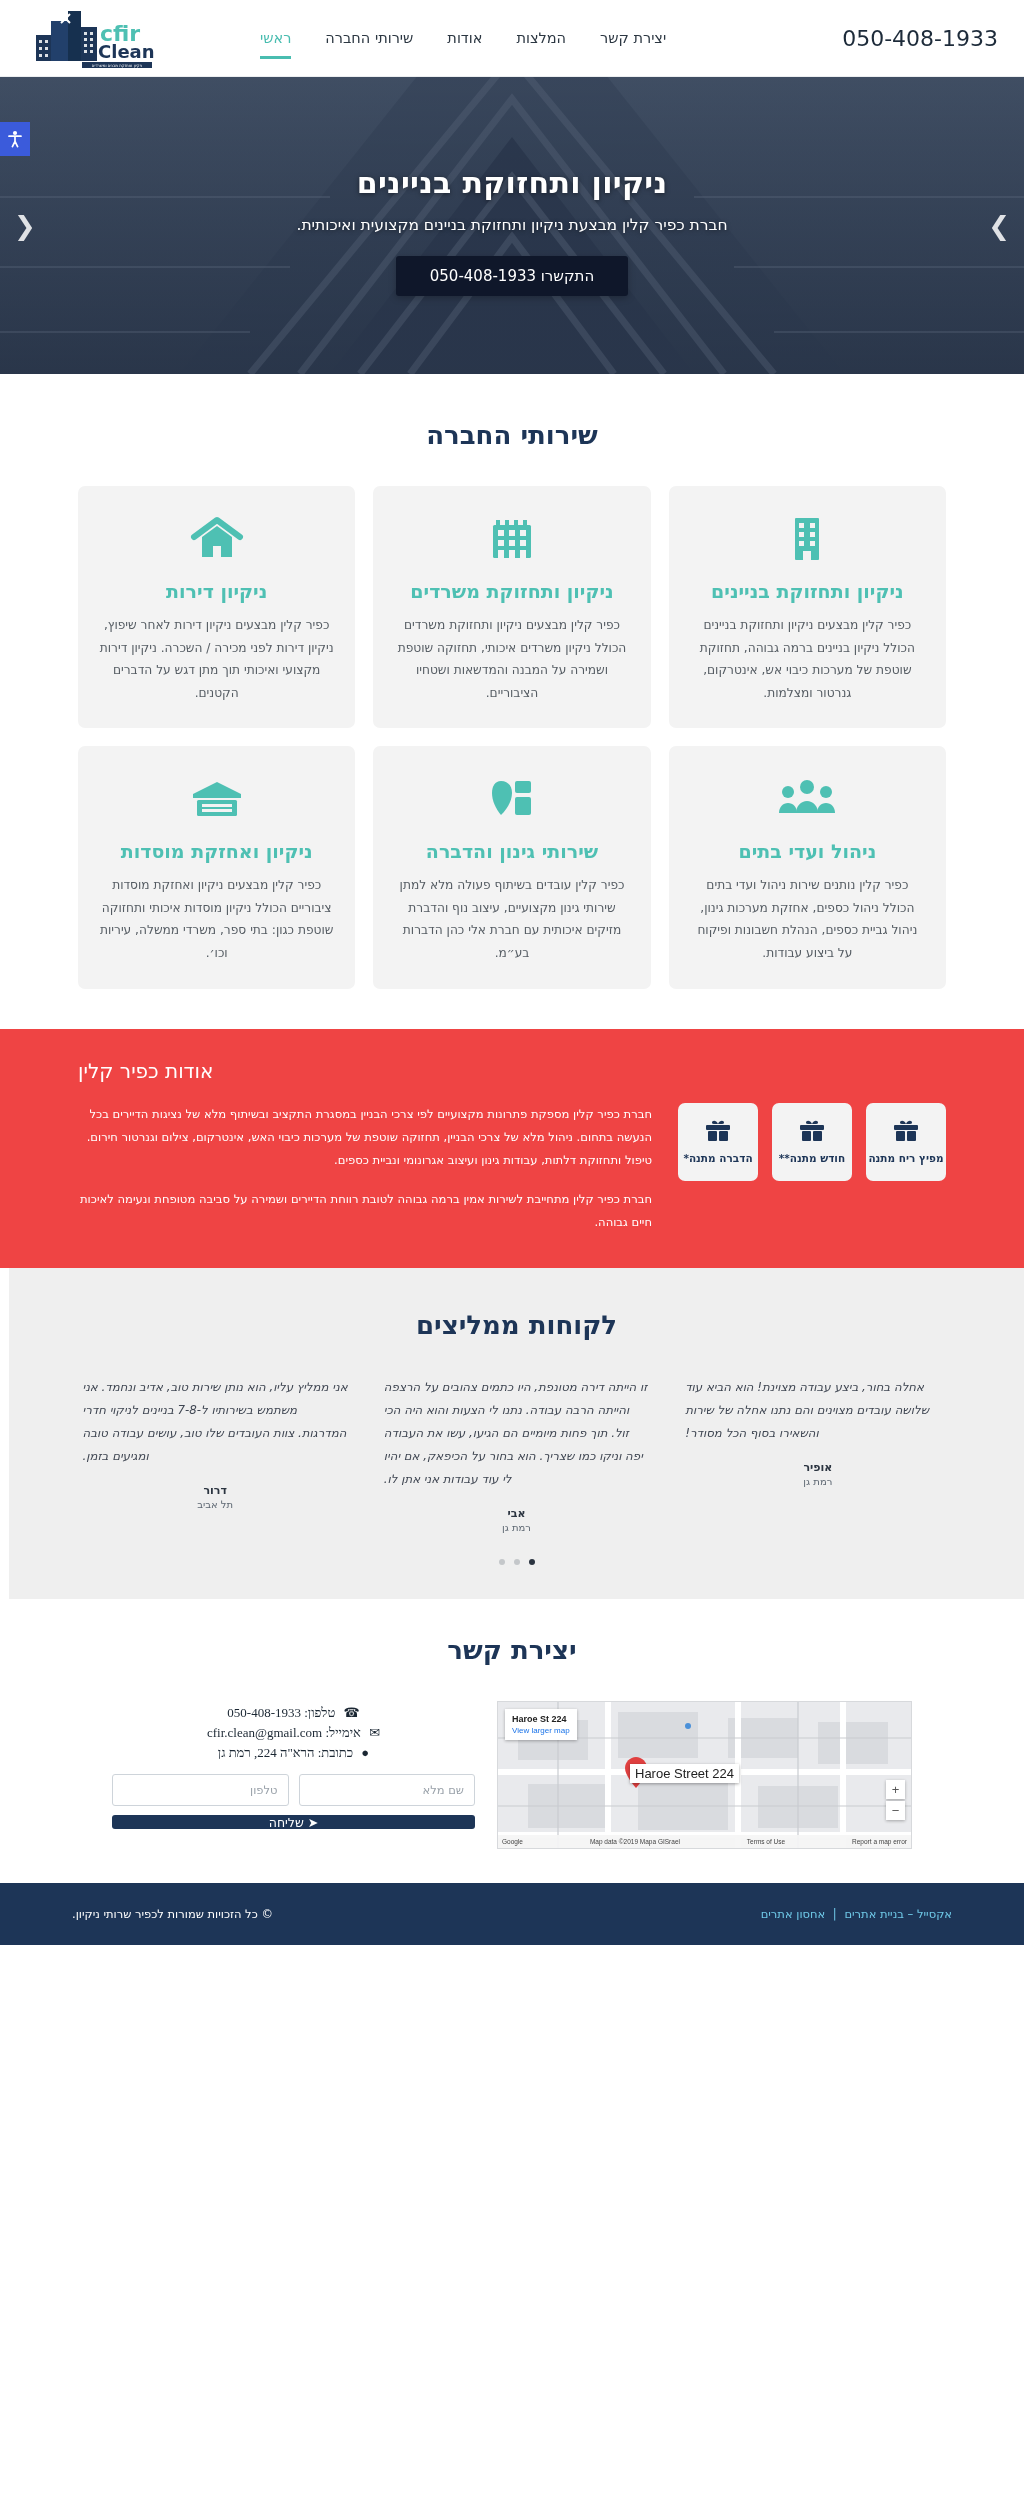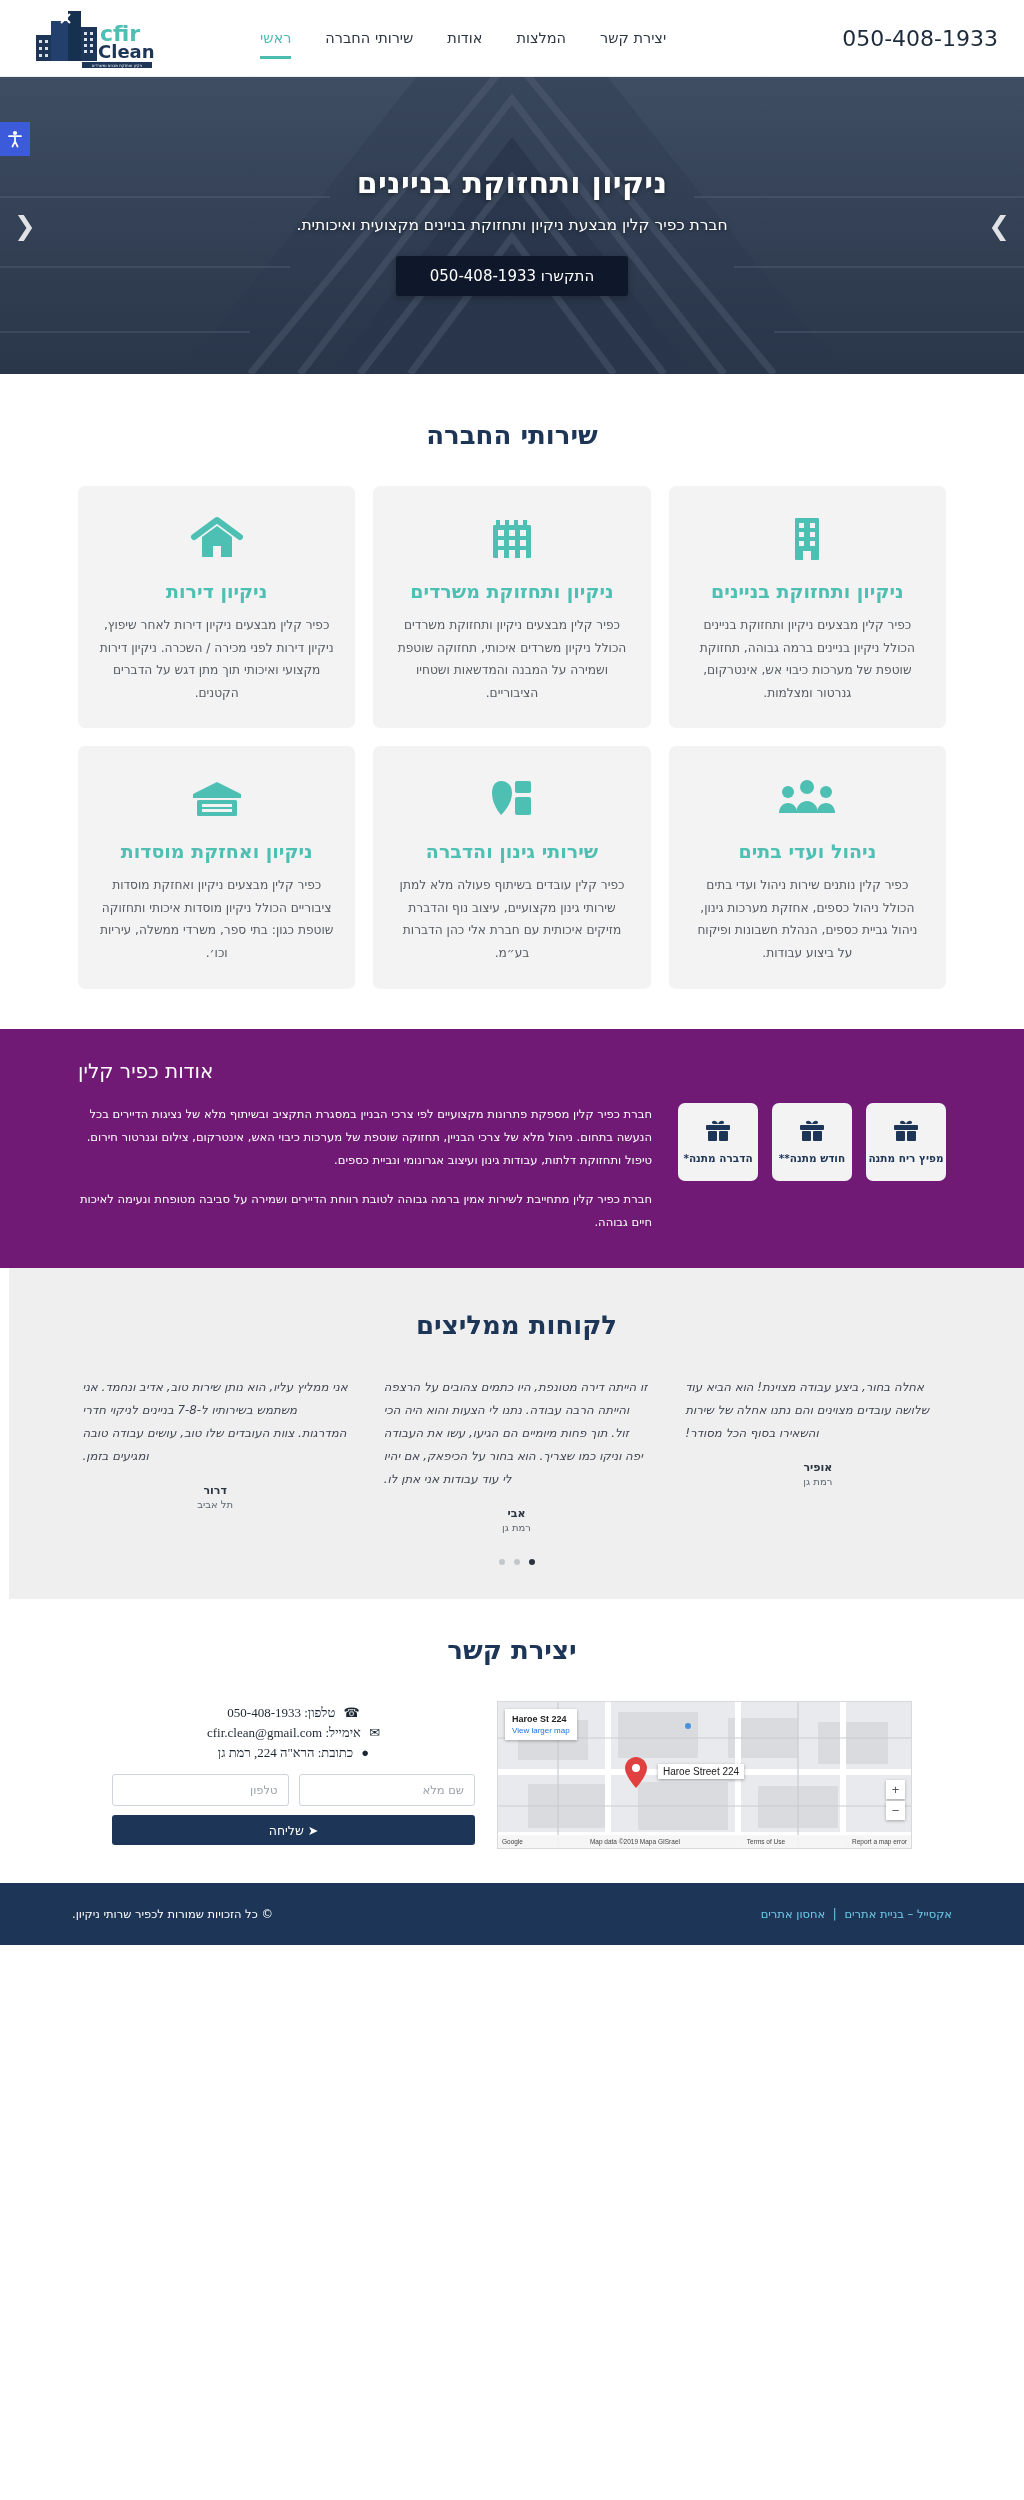--- a/index.html
+++ b/index.html
@@ -189,21 +189,21 @@
   }
   .card-text {
     font-size: 12.2px;
     line-height: 1.85;
     color: #555c63;
     text-align: center;
   }
 
   
   .about {
-    background: #701a75;
+    background: #ef4444;
     padding: 30px 0 34px;
   }
   .about-inner {
     width: 868px;
     margin: 0 auto;
     display: flex;
     flex-direction: column;
     align-items: flex-end;
   }
   .about-title {
@@ -337,21 +337,21 @@
     font-size: 11.5px;
     font-family: inherit;
     text-align: right;
     color: #222;
     background: #fff;
   }
   .form-row input::placeholder { color: #9aa2aa; }
   .send-btn {
     margin-top: 9px;
     width: 100%;
-    height: 30px;
+    height: 14px;
     background: #1d3557;
     border: none;
     color: #fff;
     font-size: 12.5px;
     font-family: inherit;
     border-radius: 3px;
     cursor: pointer;
   }
 
   
@@ -372,22 +372,22 @@
   .map-label {
     position: absolute; top: 7px; left: 7px;
     background: #fff; padding: 4px 7px;
     font-size: 9px; line-height: 1.35;
     box-shadow: 0 1px 3px rgba(0,0,0,.3);
     color: #222; font-weight: 700;
     font-family: "Liberation Sans", sans-serif;
   }
   .map-label small { font-weight: 400; color: #1a73e8; font-size: 8px; display: block; }
   .map-pin-label {
-    position: absolute; top: 62px; left: 160px;
-    background: #fff; padding: 2px 5px; font-size: 10px;
+    position: absolute; top: 62px; left: 132px;
+    background: #fff; padding: 2px 5px; font-size: 13px;
     box-shadow: 0 1px 3px rgba(0,0,0,.35); color: #222;
     font-family: "Liberation Sans", sans-serif; white-space: nowrap;
   }
   .map-ctrl {
     position: absolute; right: 6px;
     width: 19px; height: 19px; background: #fff;
     box-shadow: 0 1px 3px rgba(0,0,0,.3);
     font-size: 13px; color: #555;
     display: flex; align-items: center; justify-content: center;
     cursor: pointer; font-family: "Liberation Sans", sans-serif;

